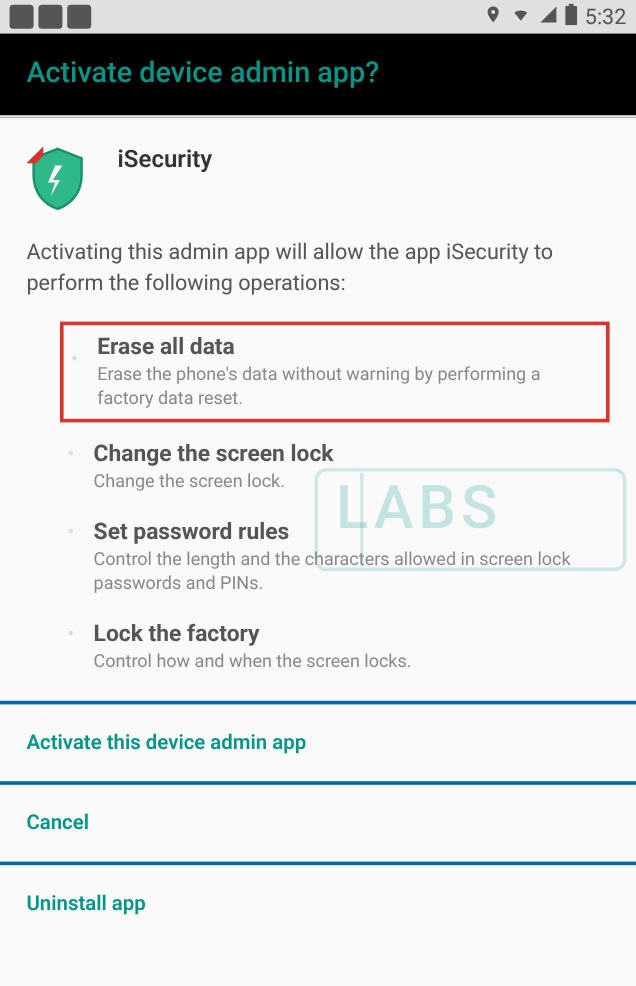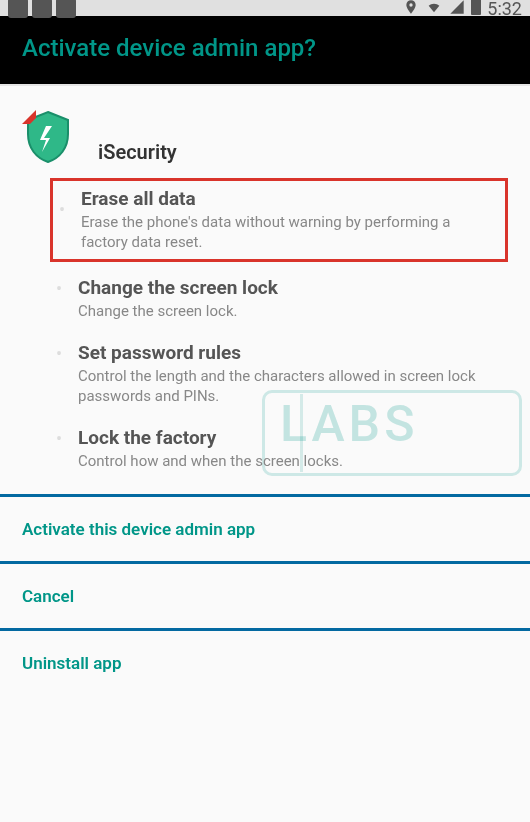--- a/index.html
+++ b/index.html
@@ -6,21 +6,21 @@
     body {
       width: 530px;
       height: 822px;
       font-family: Roboto, Arial, sans-serif;
       background: #fafafa;
       color: #333;
       overflow: hidden;
       position: relative;
     }
     .status-bar {
-      height: 16px;
+      height: 28px;
       background: #e0e0e0;
       display: flex;
       align-items: center;
       justify-content: space-between;
       padding: 0 8px;
     }
     .status-left { display: flex; gap: 4px; }
     .status-icon-box {
       width: 20px; height: 20px;
       background: #555;
@@ -39,21 +39,21 @@
       border-bottom: 2px solid #e5e5e5;
       background: #000000;
     }
     .header-title {
       color: #009688;
       font-size: 24px;
       font-weight: 500;
     }
     .app-row {
       display: flex;
-      align-items: flex-end;
+      align-items: flex-start;
       padding: 22px 20px 14px 20px;
       gap: 22px;
     }
     .app-icon {
       width: 56px;
       height: 56px;
       position: relative;
       display: flex;
       align-items: center;
       justify-content: center;
@@ -201,20 +201,21 @@
         <path d="M26 18 L32 18 L24 30 L30 30 L22 44 L26 32 L20 32 Z" fill="#fff"></path>
         <g transform="translate(2,2)">
           <path d="M0 14 L14 0 L14 8 L8 14 Z" fill="#d9342b"></path>
         </g>
       </svg>
     </div>
     <div class="app-name">iSecurity</div>
   </div>
 
 
+  <div class="description">Activating this admin app will allow the app iSecurity to perform the following operations:</div>
 
   <div class="op-list">
     <div class="op-item highlighted">
       <div class="op-title">Erase all data</div>
       <div class="op-desc">Erase the phone's data without warning by performing a factory data reset.</div>
     </div>
     <div class="op-item">
       <div class="op-title">Change the screen lock</div>
       <div class="op-desc">Change the screen lock.</div>
     </div>

